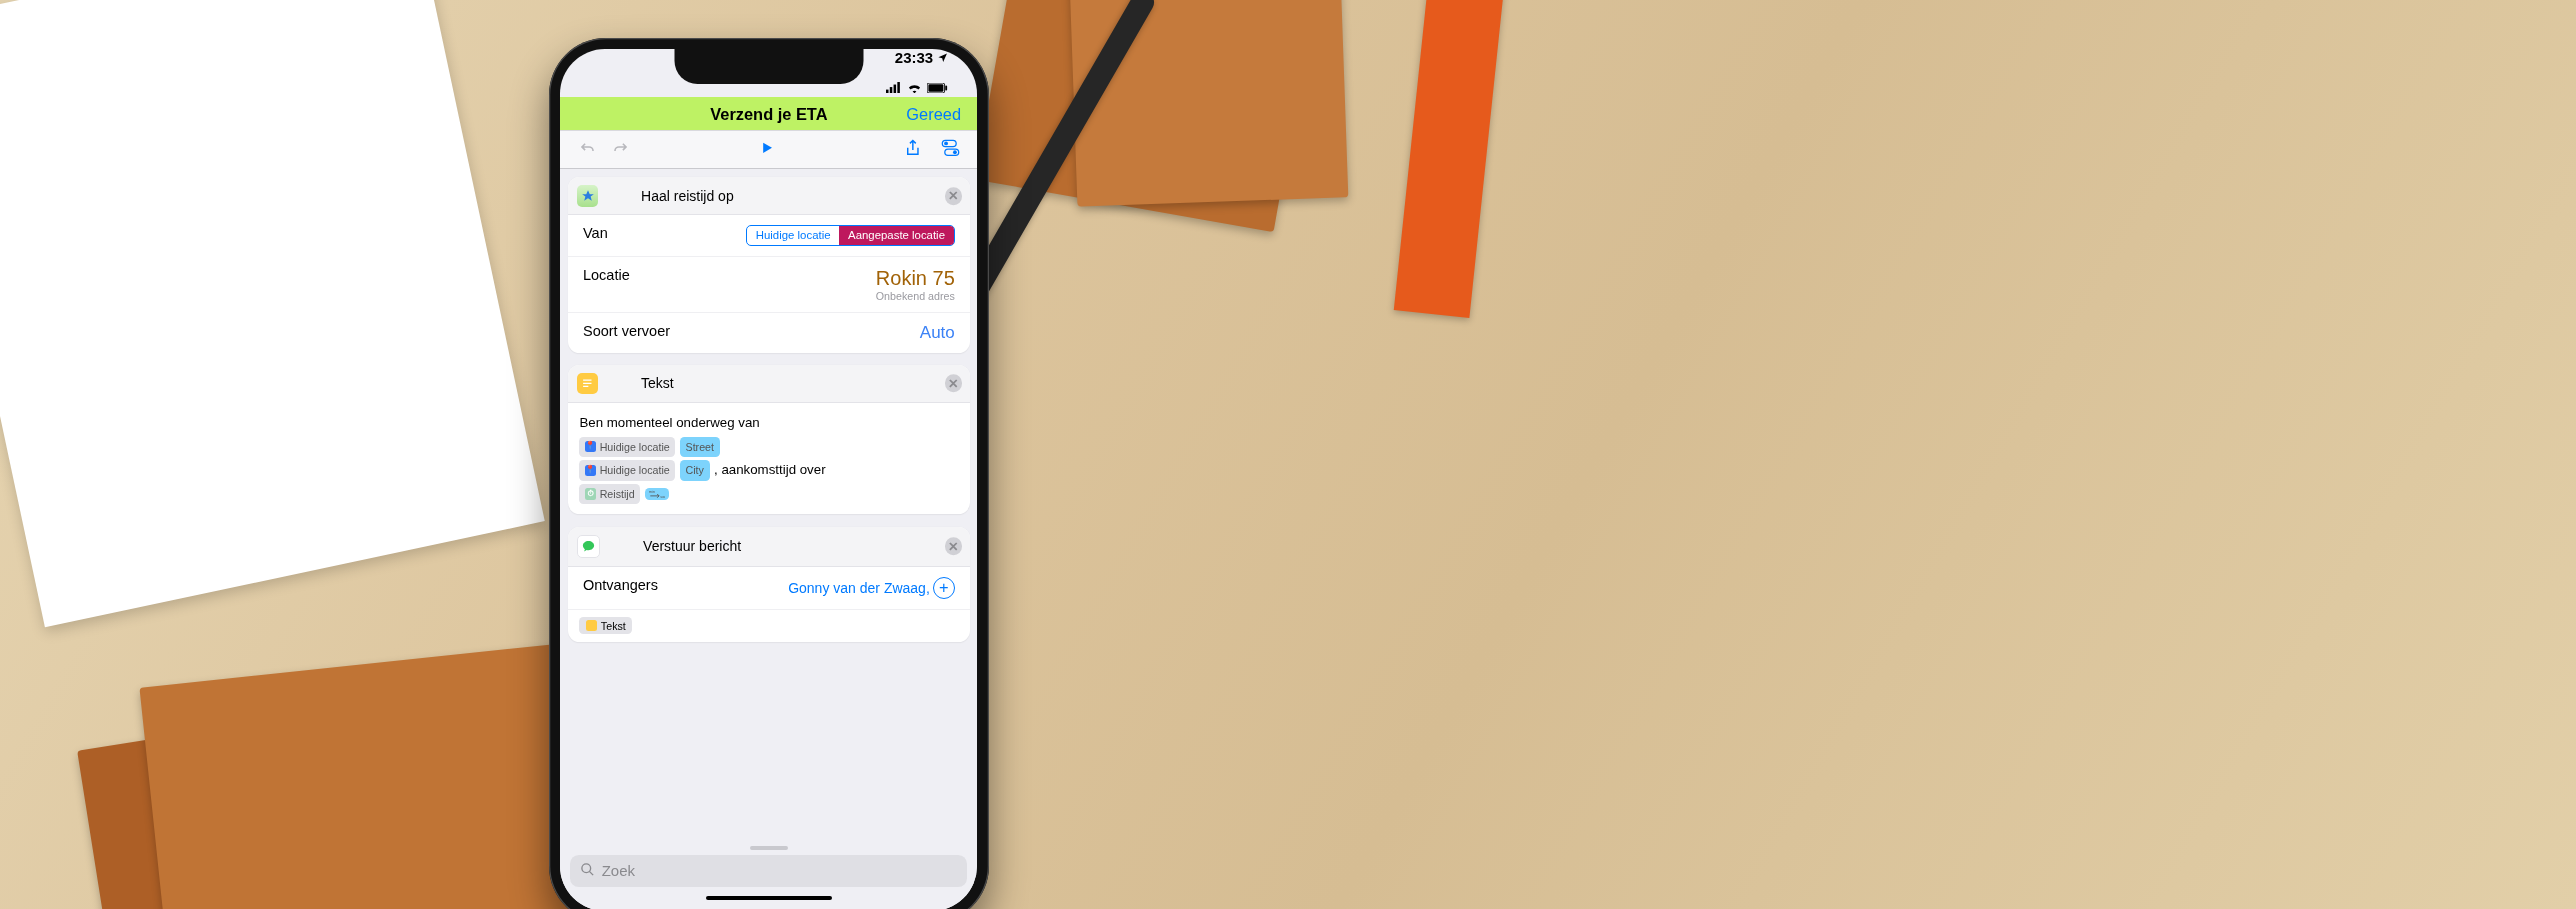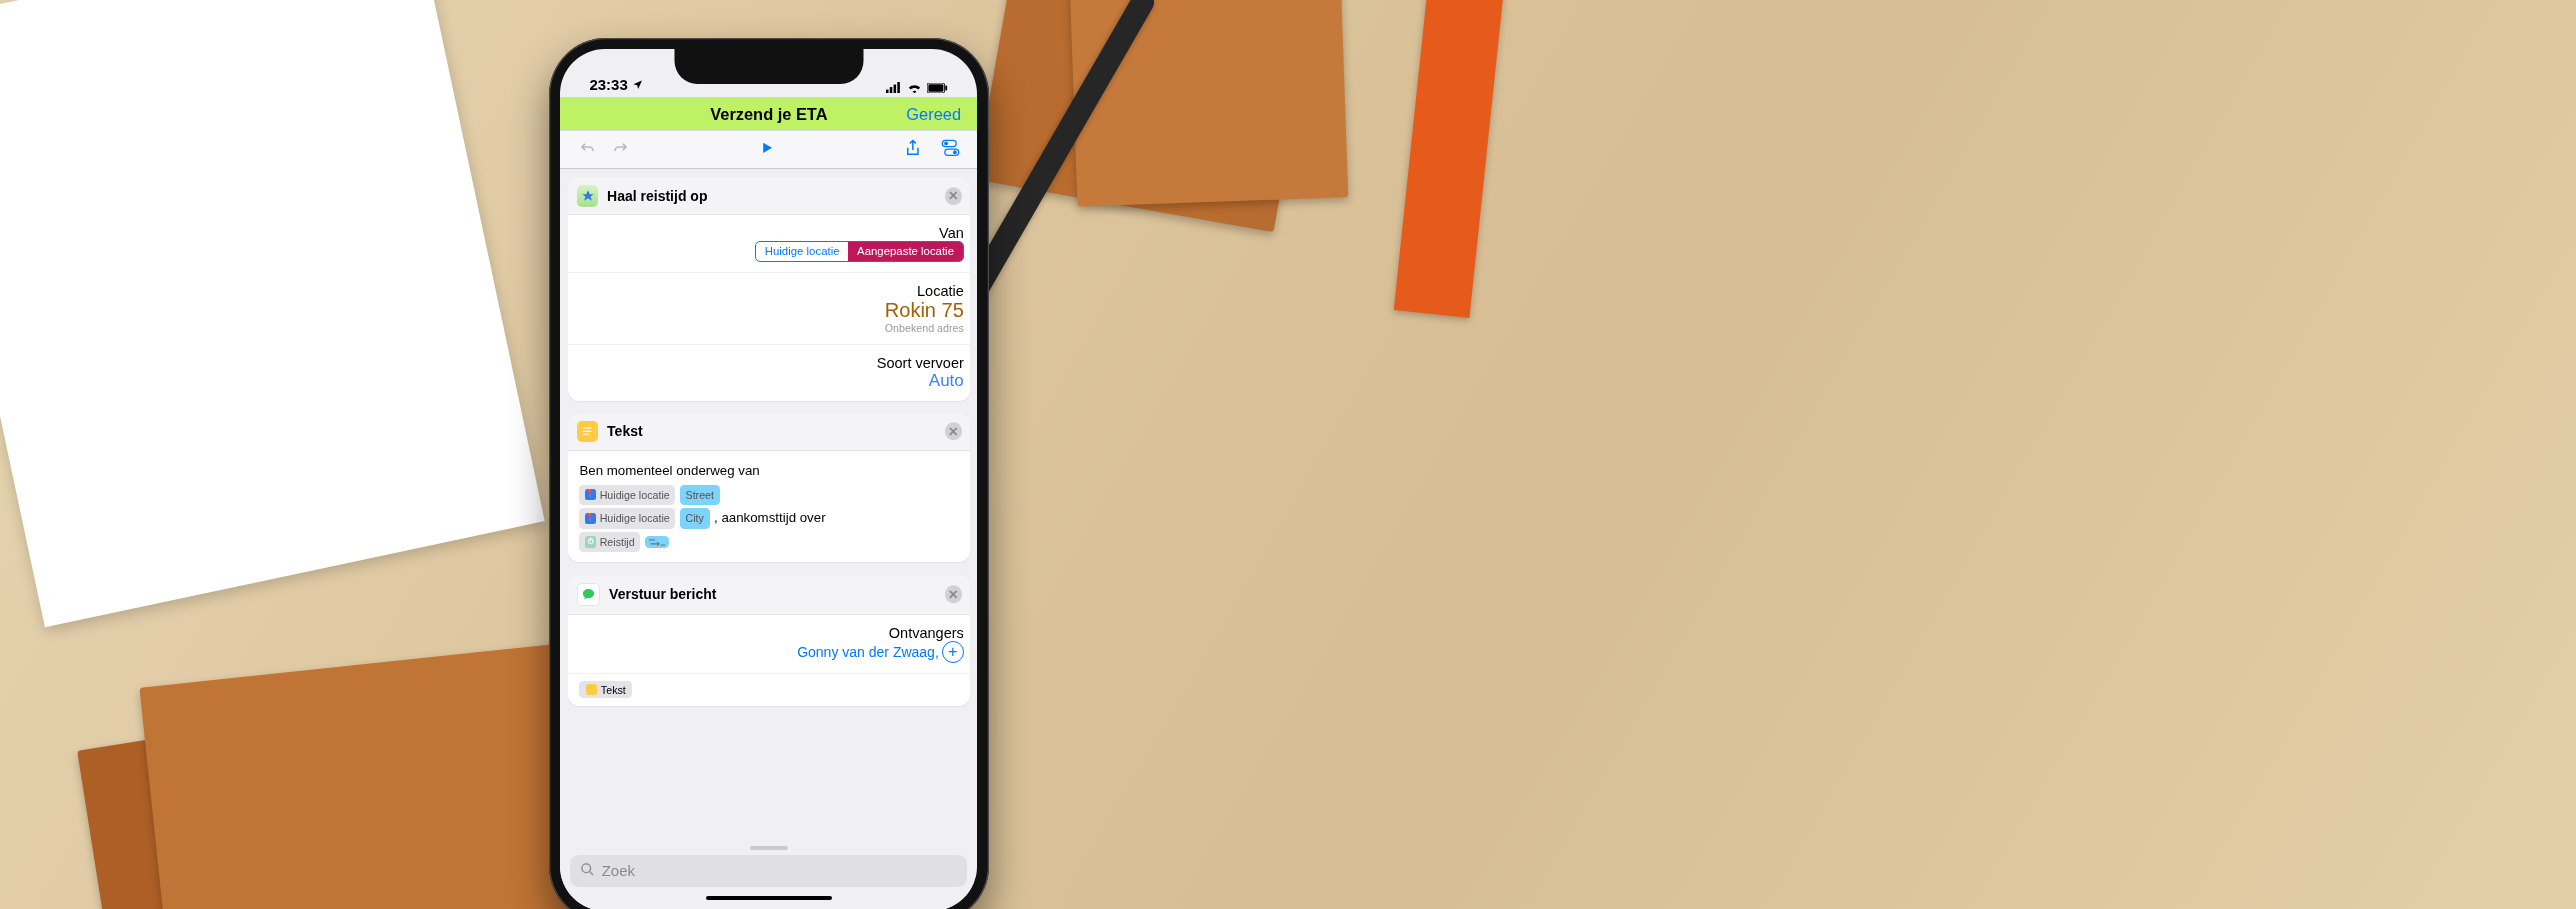--- a/index.html
+++ b/index.html
@@ -44,21 +44,21 @@
     display:flex;flex-direction:column;
   }
   .notch{
     position:absolute;top:0;left:50%;transform:translateX(-50%);
     width:189px;height:35px;background:#111;
     border-radius:0 0 23px 23px;z-index:50;
   }
   
   .statusbar{
     height:44px;display:flex;align-items:flex-end;justify-content:space-between;
-    padding:0 29px 3.8px 29px;font-size:15px;font-weight:600;color:#000;
+    padding:0 29px 3.8px 29px;font-size:15px;font-weight:600;color:#000;flex-direction:column;
   }
   .status-icons{display:flex;gap:5px;align-items:center;}
   .status-icons svg{display:block;}
   
   .navbar{
     background:#bef264;
     padding:7.6px 16.4px 6.3px;
     display:flex;align-items:center;justify-content:center;position:relative;
     border-bottom:0.6px solid #d9d9de;
   }
@@ -82,30 +82,30 @@
     background:#fff;border-radius:11.4px;
     box-shadow:0 0.6px 1.3px rgba(0,0,0,.06);
     overflow:hidden;
     font-size:14px;
   }
   .card-head{
     display:flex;align-items:center;gap:8.8px;
     padding:7.6px 8.8px;background:#f4f4f6;border-bottom:0.6px solid #e3e3e8;
     position:relative;
   }
-  .card-head .name{font-weight:700;font-size:14px;}
+  .card-head .name{font-weight:400;font-size:14px;margin-left:34px;}
   .close-dot{
     position:absolute;right:7.6px;top:50%;transform:translateY(-50%);
     width:17.7px;height:17.7px;border-radius:50%;background:#d0d0d5;color:#8a8a8e;
     display:flex;align-items:center;justify-content:center;font-size:12.6px;font-weight:700;
   }
   .app-icon{width:21.5px;height:21.5px;border-radius:5px;display:flex;align-items:center;justify-content:center;font-size:12.6px;}
   .row{
-    display:flex;align-items:flex-end;justify-content:space-between;
-    padding:10px 6px;border-bottom:0.6px solid #efeff2;flex-direction:column;
+    display:flex;align-items:flex-start;justify-content:space-between;
+    padding:10px 15px;border-bottom:0.6px solid #efeff2;
   }
   .row:last-child{border-bottom:none;}
   .row .label{font-size:14.5px;}
   .row .value{font-size:17px;color:#3b82f6;}
   .row .valblock{text-align:right;}
   .row .valblock .line1{font-size:20px;color:#a16207;}
   .row .valblock .line2{font-size:10.7px;color:#9a9aa0;}
   
   .segmented{display:flex;border:0.9px solid #007aff;border-radius:5px;overflow:hidden;}
   .segmented .seg{padding:3.2px 8.8px;font-size:11.4px;color:#007aff;}

